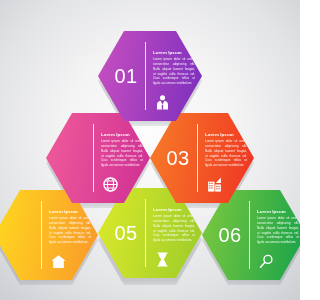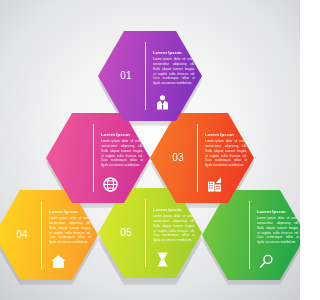--- a/index.html
+++ b/index.html
@@ -46,21 +46,21 @@
   }
 
   .hex-num {
     position: absolute;
     left: 11px;
     top: 50%;
     transform: translateY(-50%);
     width: 34px;
     text-align: center;
     color: #ffffff;
-    font-size: 10px;
+    font-size: 20px;
     font-weight: 400;
     letter-spacing: 0.3px;
     line-height: 1;
     font-family: "Liberation Sans", sans-serif;
   }
 
   .hex-divider {
     position: absolute;
     left: 47px;
     top: 11px;
@@ -127,21 +127,20 @@
 
   <div class="hex-shadow" id="sh-04"></div>
   <div class="hex-shadow" id="sh-05"></div>
   <div class="hex-shadow" id="sh-06"></div>
   <div class="hex-shadow" id="sh-02"></div>
   <div class="hex-shadow" id="sh-03"></div>
   <div class="hex-shadow" id="sh-01"></div>
 
   <div class="hex" id="hex-04" style="background: linear-gradient(100deg, rgb(255, 217, 31) 0%, rgb(249, 152, 43) 100%);">
     <div class="hex-inner">
-      <div class="hex-num">04</div>
       <div class="hex-divider"></div>
       <div class="hex-body">
         <p class="hex-title">Lorem Ipsum</p>
         <p class="hex-text">Lorem ipsum dolor sit amet, consectetur adipiscing elit. Nulla aliquet laoreet feugiat, ut sagittis nulla rhoncus vel. Cras scelerisque tellus ut ligula accumsan vestibulum.</p>
       </div>
       <div class="hex-icon">
         <svg viewBox="0 0 24 24">
             <path d="M12 3 L22 11 L19.5 11 L19.5 21 L4.5 21 L4.5 11 L2 11 Z M9 13 L15 13 L15 19 L9 19 Z" fill="#fff"></path>
             <rect x="11.6" y="13" width="0.9" height="6" fill="none"></rect>
           </svg>
@@ -160,20 +159,21 @@
       <div class="hex-icon">
         <svg viewBox="0 0 24 24">
             <path d="M5 2 H19 V4 H17.5 C17.5 8 14 10.5 14 12 C14 13.5 17.5 16 17.5 20 H19 V22 H5 V20 H6.5 C6.5 16 10 13.5 10 12 C10 10.5 6.5 8 6.5 4 H5 Z" fill="#fff"></path>
           </svg>
       </div>
     </div>
   </div>
 
   <div class="hex" id="hex-06" style="background: linear-gradient(100deg, rgb(125, 201, 63) 0%, rgb(21, 162, 74) 100%);">
     <div class="hex-inner">
+      <div class="hex-num">06</div>
       <div class="hex-divider"></div>
       <div class="hex-body">
         <p class="hex-title">Lorem Ipsum</p>
         <p class="hex-text">Lorem ipsum dolor sit amet, consectetur adipiscing elit. Nulla aliquet laoreet feugiat, ut sagittis nulla rhoncus vel. Cras scelerisque tellus ut ligula accumsan vestibulum.</p>
       </div>
       <div class="hex-icon">
         <svg viewBox="0 0 24 24">
             <circle cx="14" cy="9" r="5.6" fill="none" stroke="#fff" stroke-width="2"></circle>
             <line x1="9.8" y1="13.2" x2="3.5" y2="20" stroke="#fff" stroke-width="2" stroke-linecap="round"></line>
           </svg>

